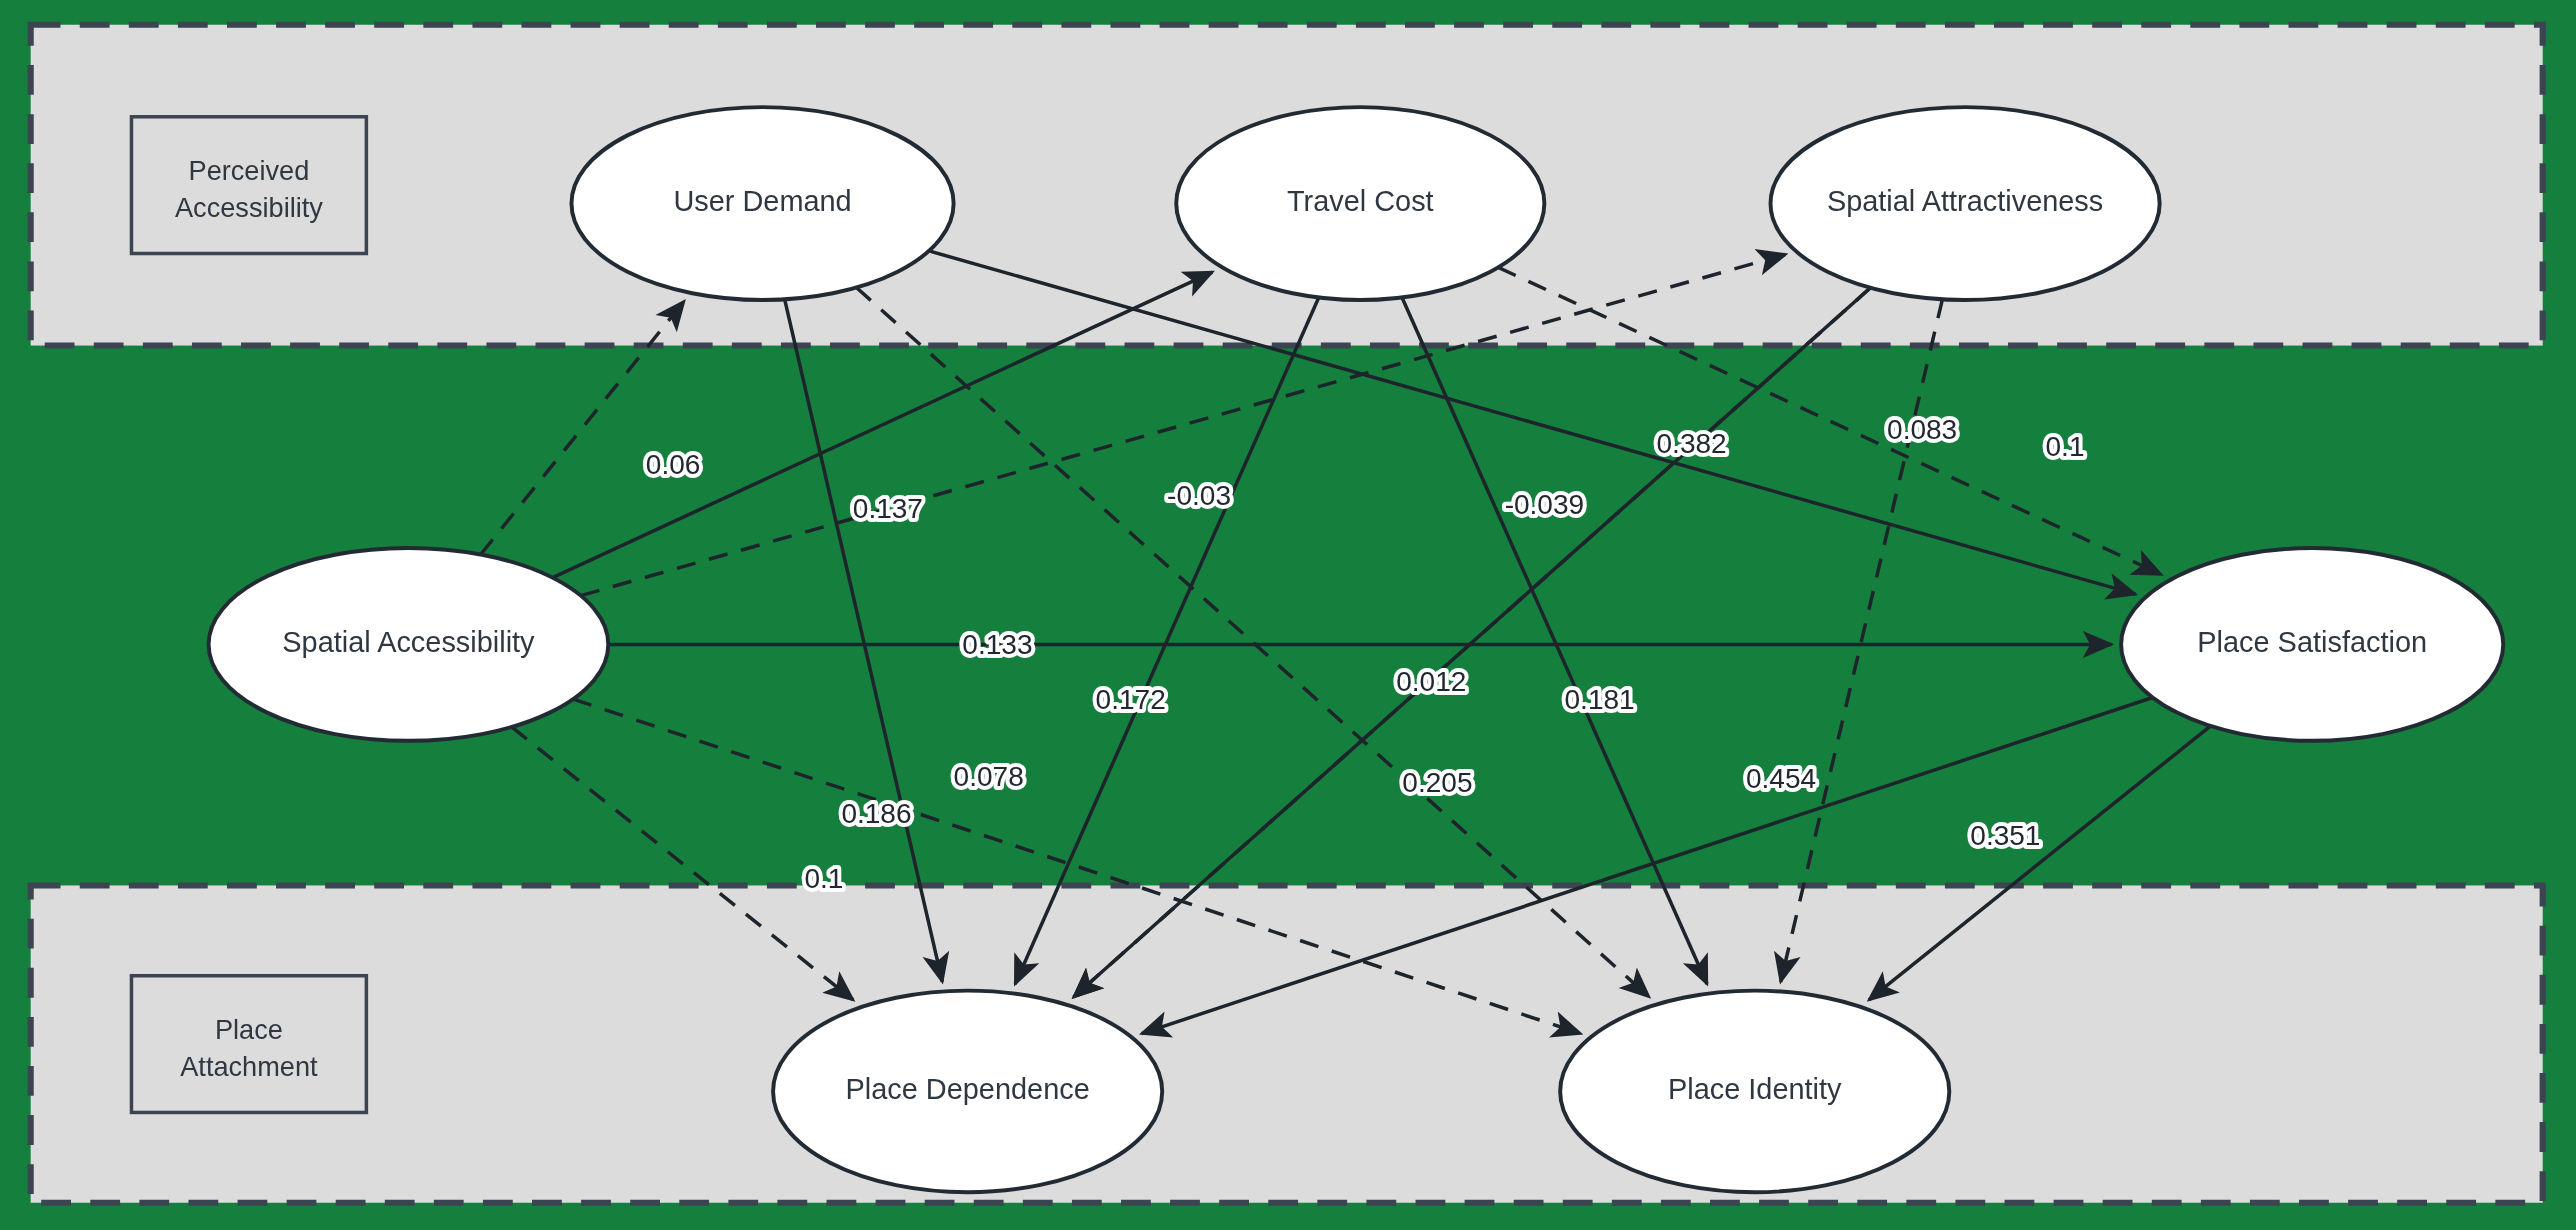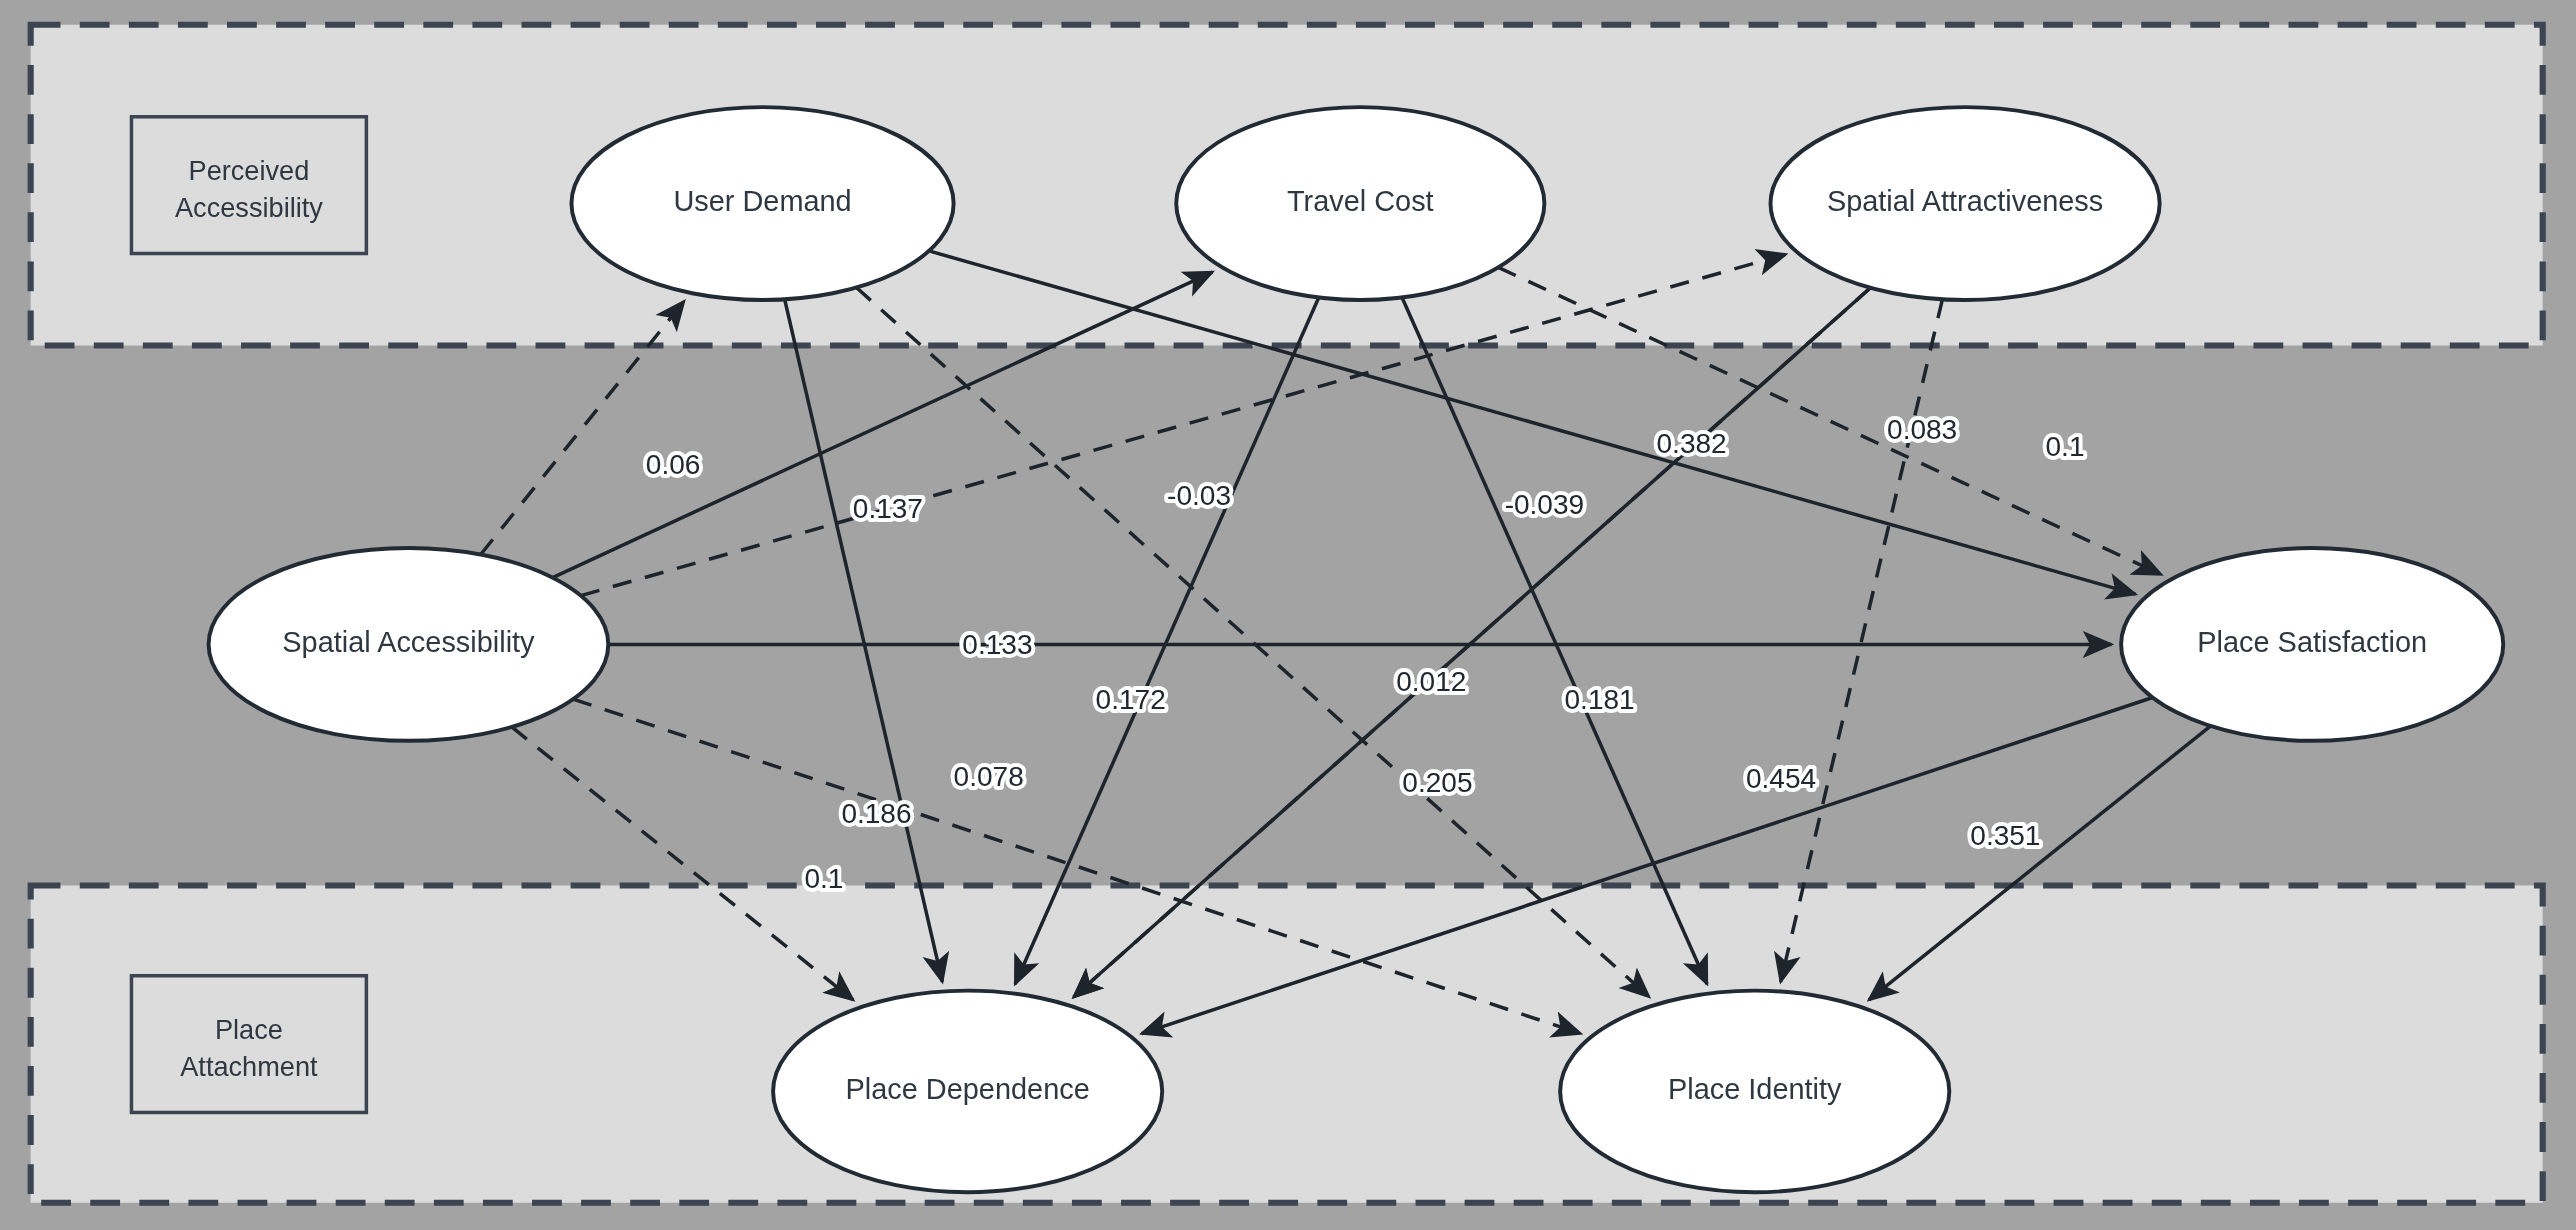--- a/index.html
+++ b/index.html
@@ -4,21 +4,21 @@
 <style>
   html, body {
     margin: 0;
     padding: 0;
     background: #ffffff;
   }
   #stage {
     position: relative;
     width: 2576px;
     height: 1231px;
-    background: #a3a3a3;
+    background: #15803d;
     font-family: "Liberation Sans", sans-serif;
     overflow: hidden;
   }
   #diagram-svg {
     position: absolute;
     left: 0;
     top: 0;
     width: 2576px;
     height: 1231px;
   }

